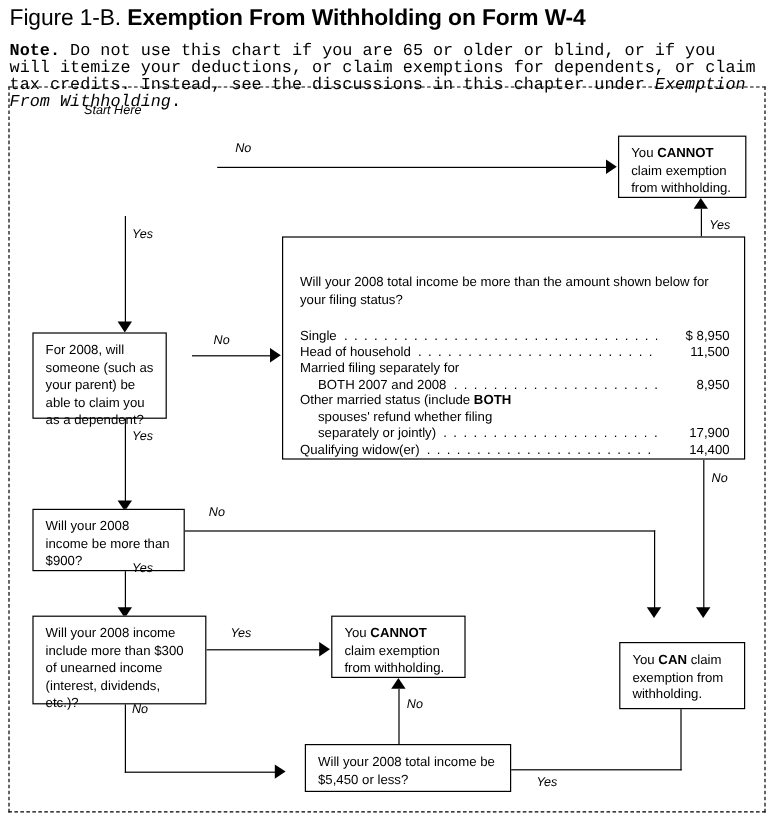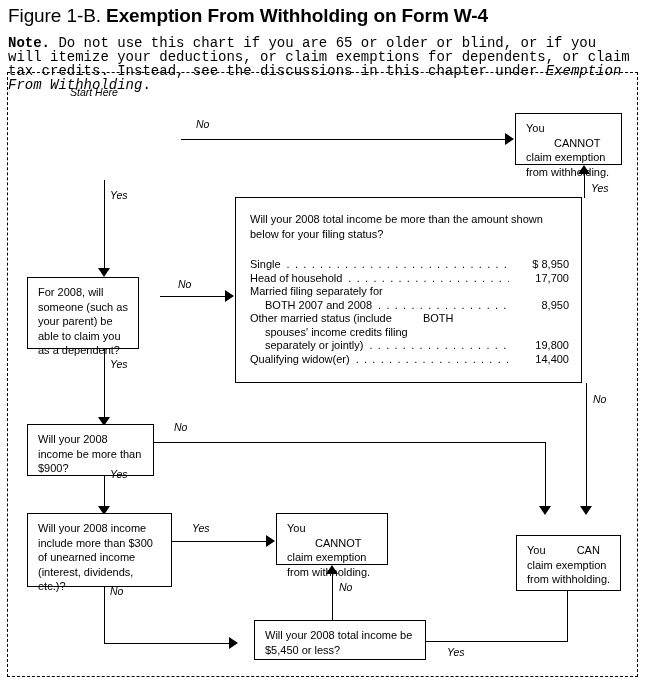--- a/index.html
+++ b/index.html
@@ -61,21 +61,21 @@
   .node {
     position: absolute;
     box-sizing: border-box;
     border: 1px solid #000000;
     background: #ffffff;
     font-size: 11px;
     line-height: 14.5px;
     padding: 7px 9px 7px 10px;
     z-index: 6;
   }
-  .node b { font-weight: normal; margin-left: 28px; }
+  .node b { font-weight: bold; }
 
   
   .caption {
     position: absolute;
     font-size: 10.5px;
     font-style: italic;
     z-index: 7;
     white-space: nowrap;
   }
 
@@ -194,57 +194,57 @@
   </div>
 
   <div class="elabel" style="left:178px; top:278px;">No</div>
   <div class="hline" style="left:160px; top:296px; width:66px;"></div>
   <div class="arrow right" style="left:225px; top:290px;"></div>
 
   <div class="elabel" style="left:110px; top:358px;">Yes</div>
   <div class="vline" style="left:104px; top:349px; height:69px;"></div>
   <div class="arrow down" style="left:98px; top:417px;"></div>
 
-  <div class="node" style="left:235px; top:197px; width:347px; height:186px; padding:14px 12px 10px 14px;">
+  <div class="node" style="left:235px; top:197px; width:386px; height:186px; padding:30px 12px 10px 14px;">
     <div class="q-text">Will your 2008 total income be more than the amount shown below for your filing status?</div>
     <div class="filing-list">
         <div class="filing-row">
           <span class="fr-label">Single</span>
           <span class="fr-dots">............................................................</span>
           <span class="fr-amt">$ 8,950</span>
         </div>
         <div class="filing-row">
           <span class="fr-label">Head of household</span>
           <span class="fr-dots">............................................................</span>
-          <span class="fr-amt">17,700</span>
+          <span class="fr-amt">11,500</span>
         </div>
         <div class="filing-row nodots">
           <span class="fr-label">Married filing separately for</span>
           <span class="fr-dots">............................................................</span>
           <span class="fr-amt"></span>
         </div>
         <div class="filing-row indent">
           <span class="fr-label">BOTH 2007 and 2008</span>
           <span class="fr-dots">............................................................</span>
           <span class="fr-amt">8,950</span>
         </div>
         <div class="filing-row nodots">
           <span class="fr-label">Other married status (include <b>BOTH</b></span>
           <span class="fr-dots">............................................................</span>
           <span class="fr-amt"></span>
         </div>
         <div class="filing-row indent nodots">
-          <span class="fr-label">spouses' income credits filing</span>
+          <span class="fr-label">spouses' refund whether filing</span>
           <span class="fr-dots">............................................................</span>
           <span class="fr-amt"></span>
         </div>
         <div class="filing-row indent">
           <span class="fr-label">separately or jointly)</span>
           <span class="fr-dots">............................................................</span>
-          <span class="fr-amt">19,800</span>
+          <span class="fr-amt">17,900</span>
         </div>
         <div class="filing-row">
           <span class="fr-label">Qualifying widow(er)</span>
           <span class="fr-dots">............................................................</span>
           <span class="fr-amt">14,400</span>
         </div>
       </div>
   </div>
 
   <div class="elabel" style="left:591px; top:182px;">Yes</div>

